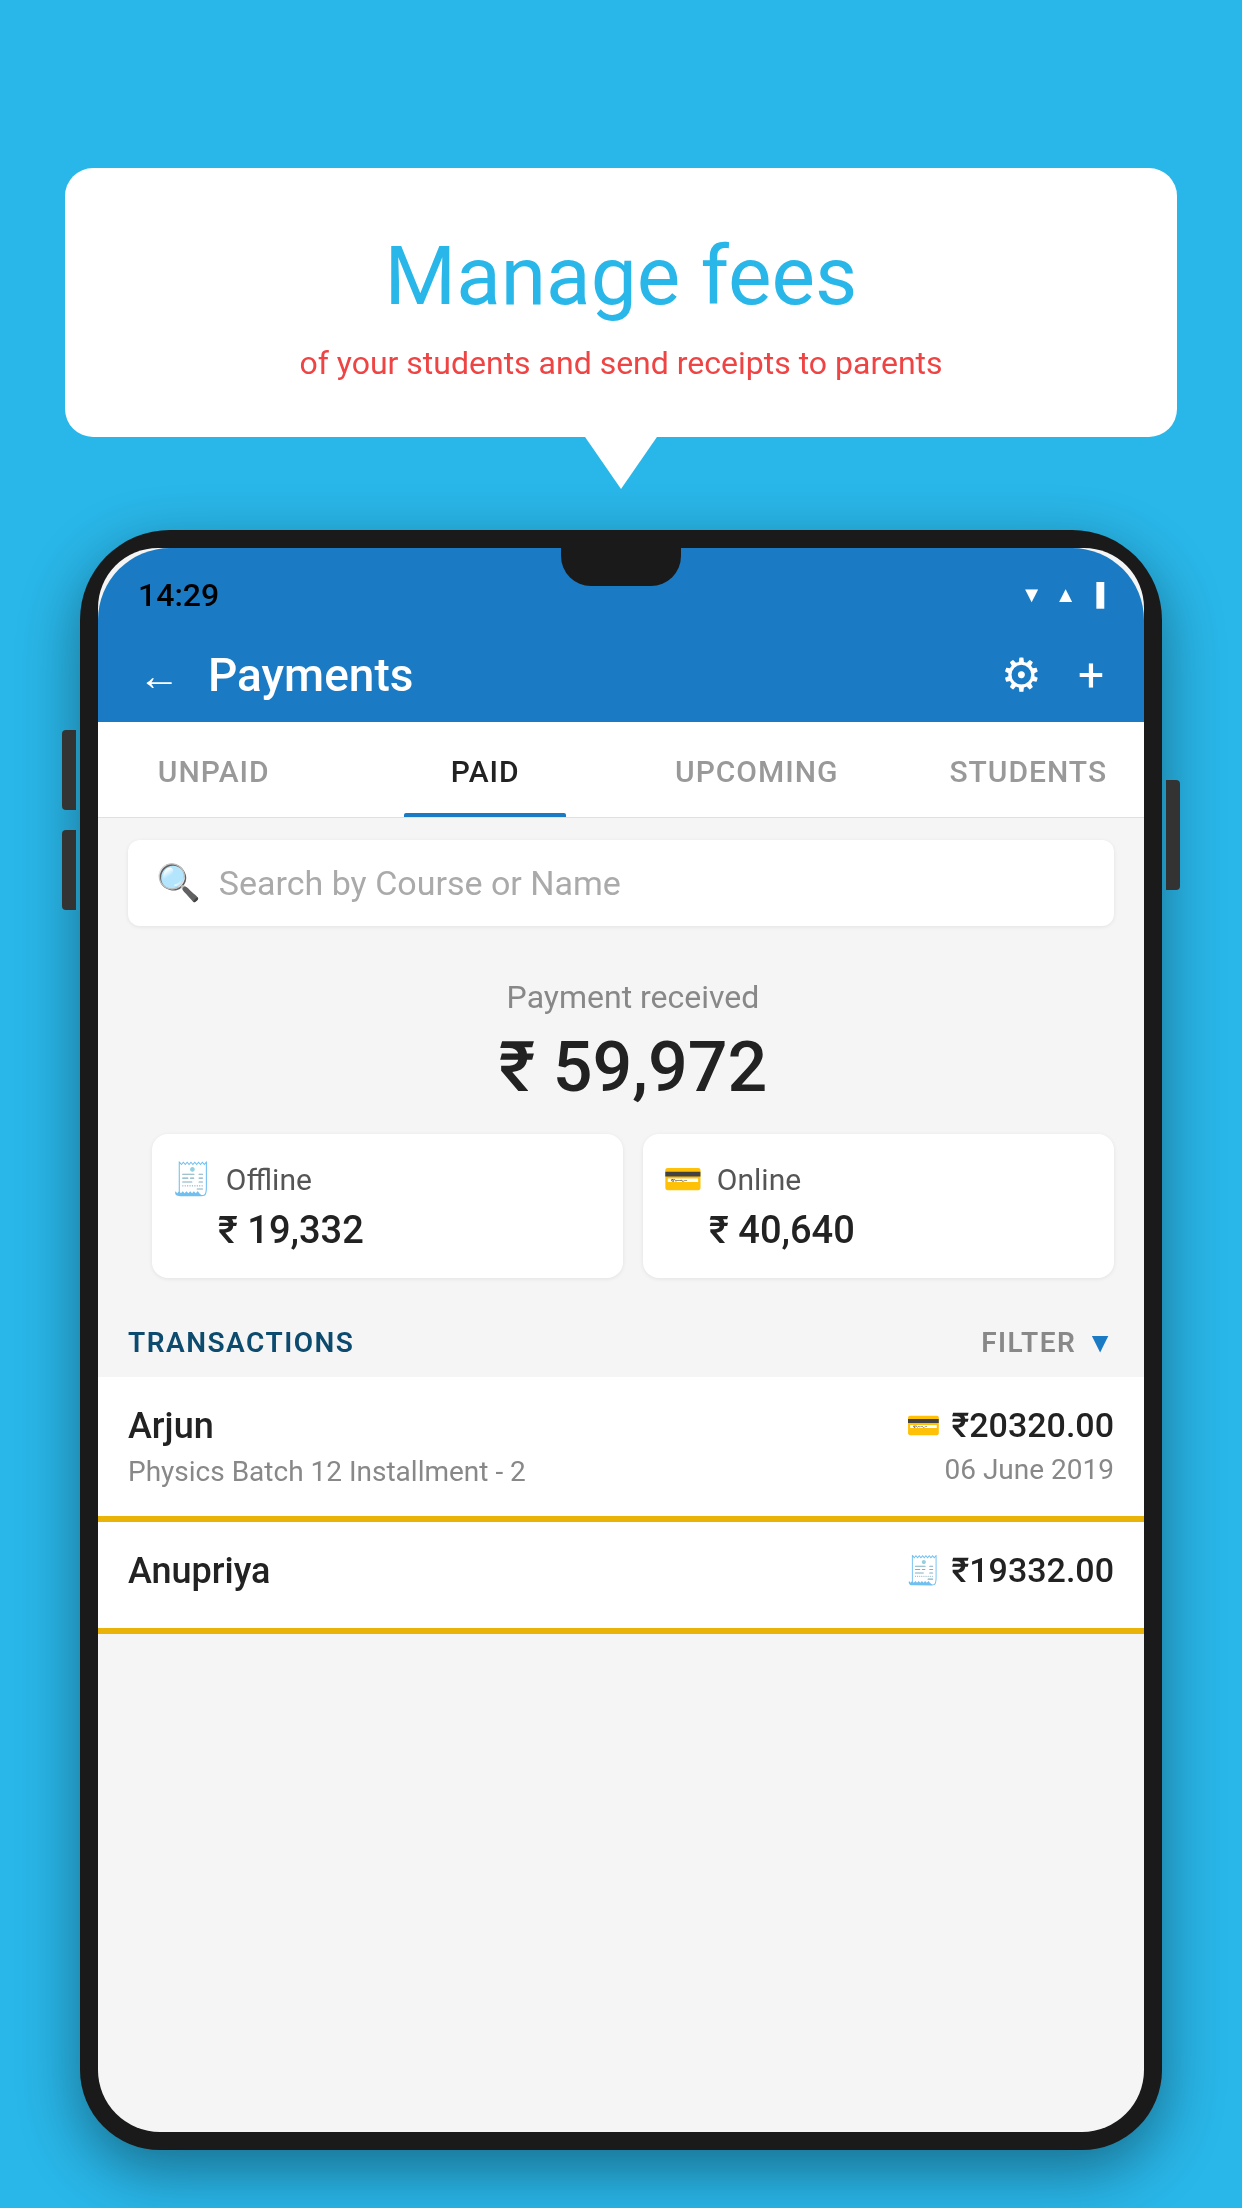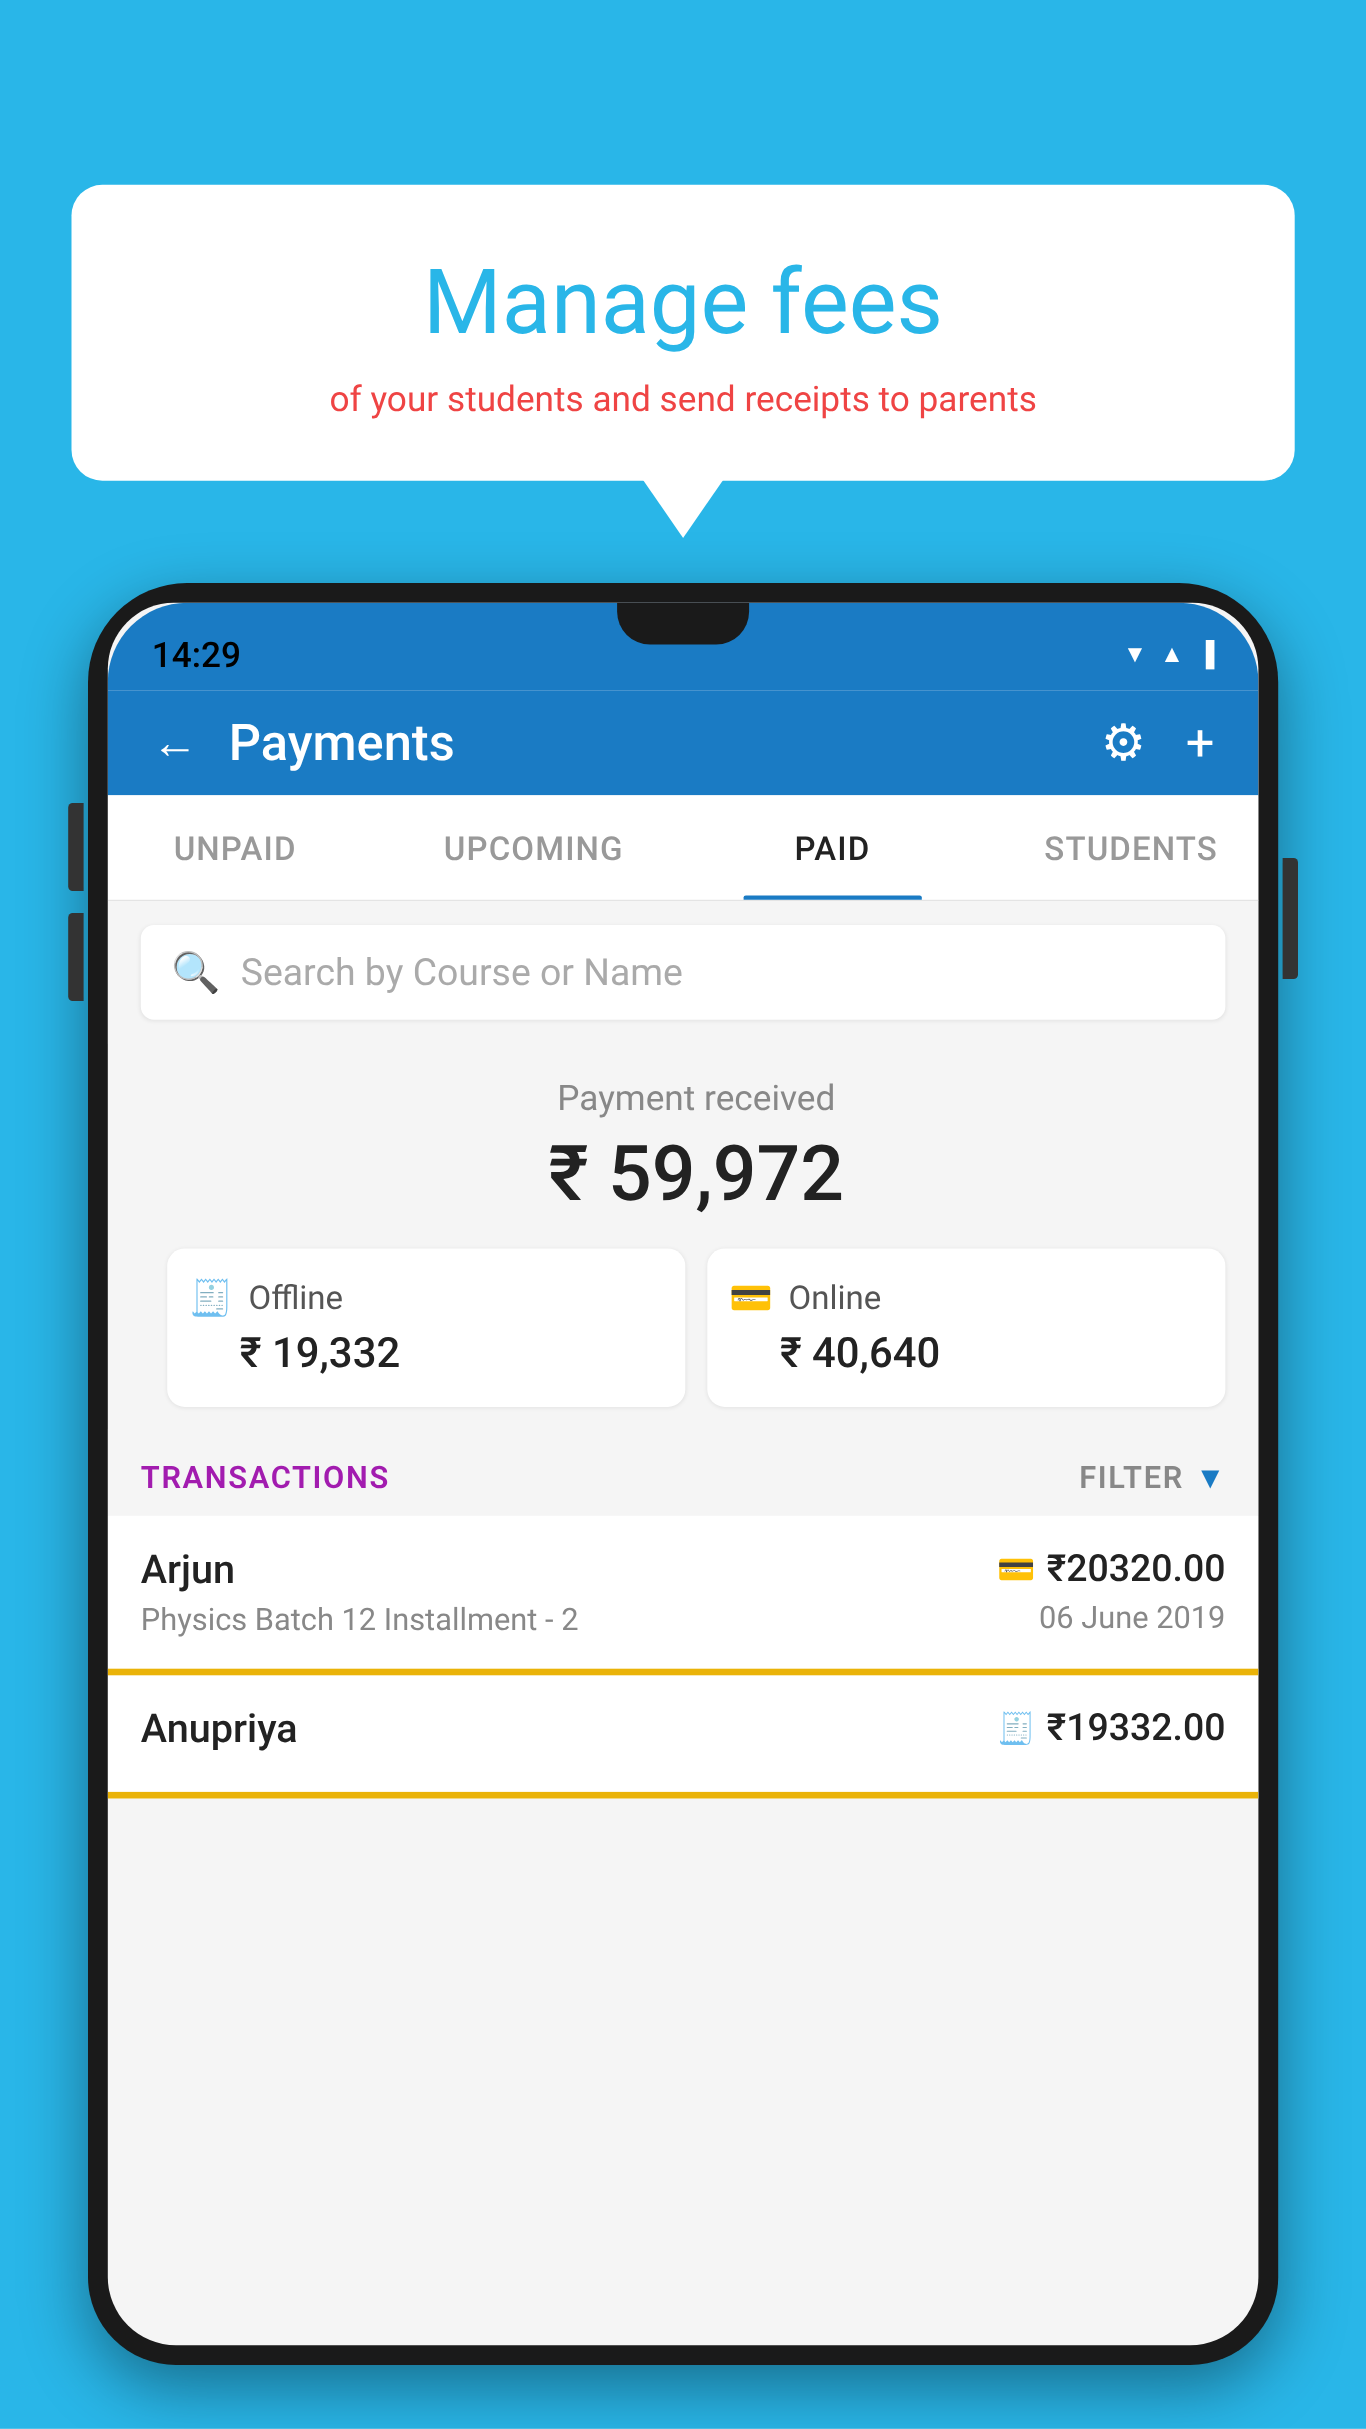--- a/index.html
+++ b/index.html
@@ -269,21 +269,21 @@
     
     .transactions-header {
       background: #f5f5f5;
       display: flex;
       justify-content: space-between;
       align-items: center;
       padding: 28px 30px 18px 30px;
     }
 
     .transactions-label {
-      color: #a21caf;
+      color: #0c4a6e;
       font-size: 28px;
       font-weight: 600;
       letter-spacing: 1.5px;
     }
 
     .filter-row {
       display: flex;
       align-items: center;
       gap: 10px;
     }
@@ -431,25 +431,25 @@
         <div class="app-header-right">
           <span class="header-icon">⚙</span>
           <span class="header-icon">+</span>
         </div>
       </div>
 
       <div class="tabs-container">
         <div class="tab">
           <span>UNPAID</span>
         </div>
+        <div class="tab active">
+          <span>PAID</span>
+        </div>
         <div class="tab">
           <span>UPCOMING</span>
-        </div>
-        <div class="tab active">
-          <span>PAID</span>
         </div>
         <div class="tab">
           <span>STUDENTS</span>
         </div>
       </div>
 
       <div class="search-container">
         <div class="search-bar">
           <span class="search-icon-wrap">🔍</span>
           <span class="search-placeholder">Search by Course or Name</span>

